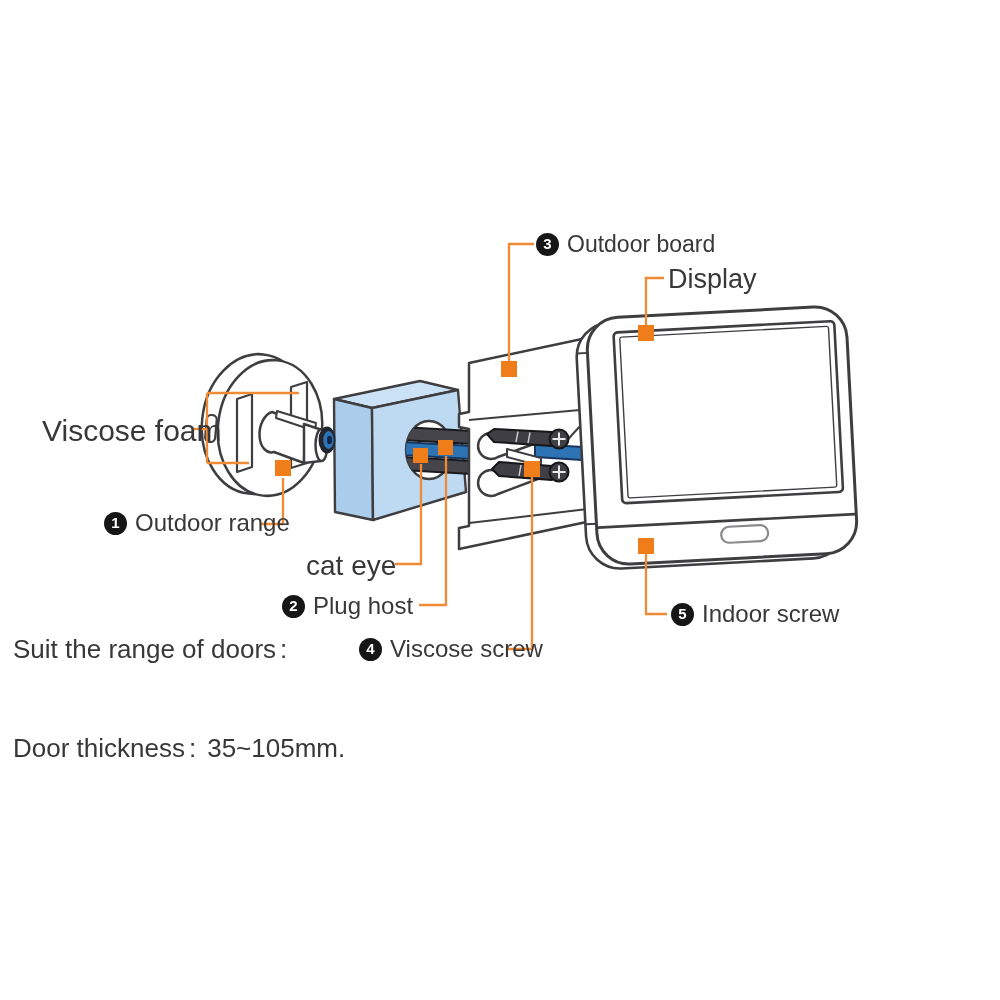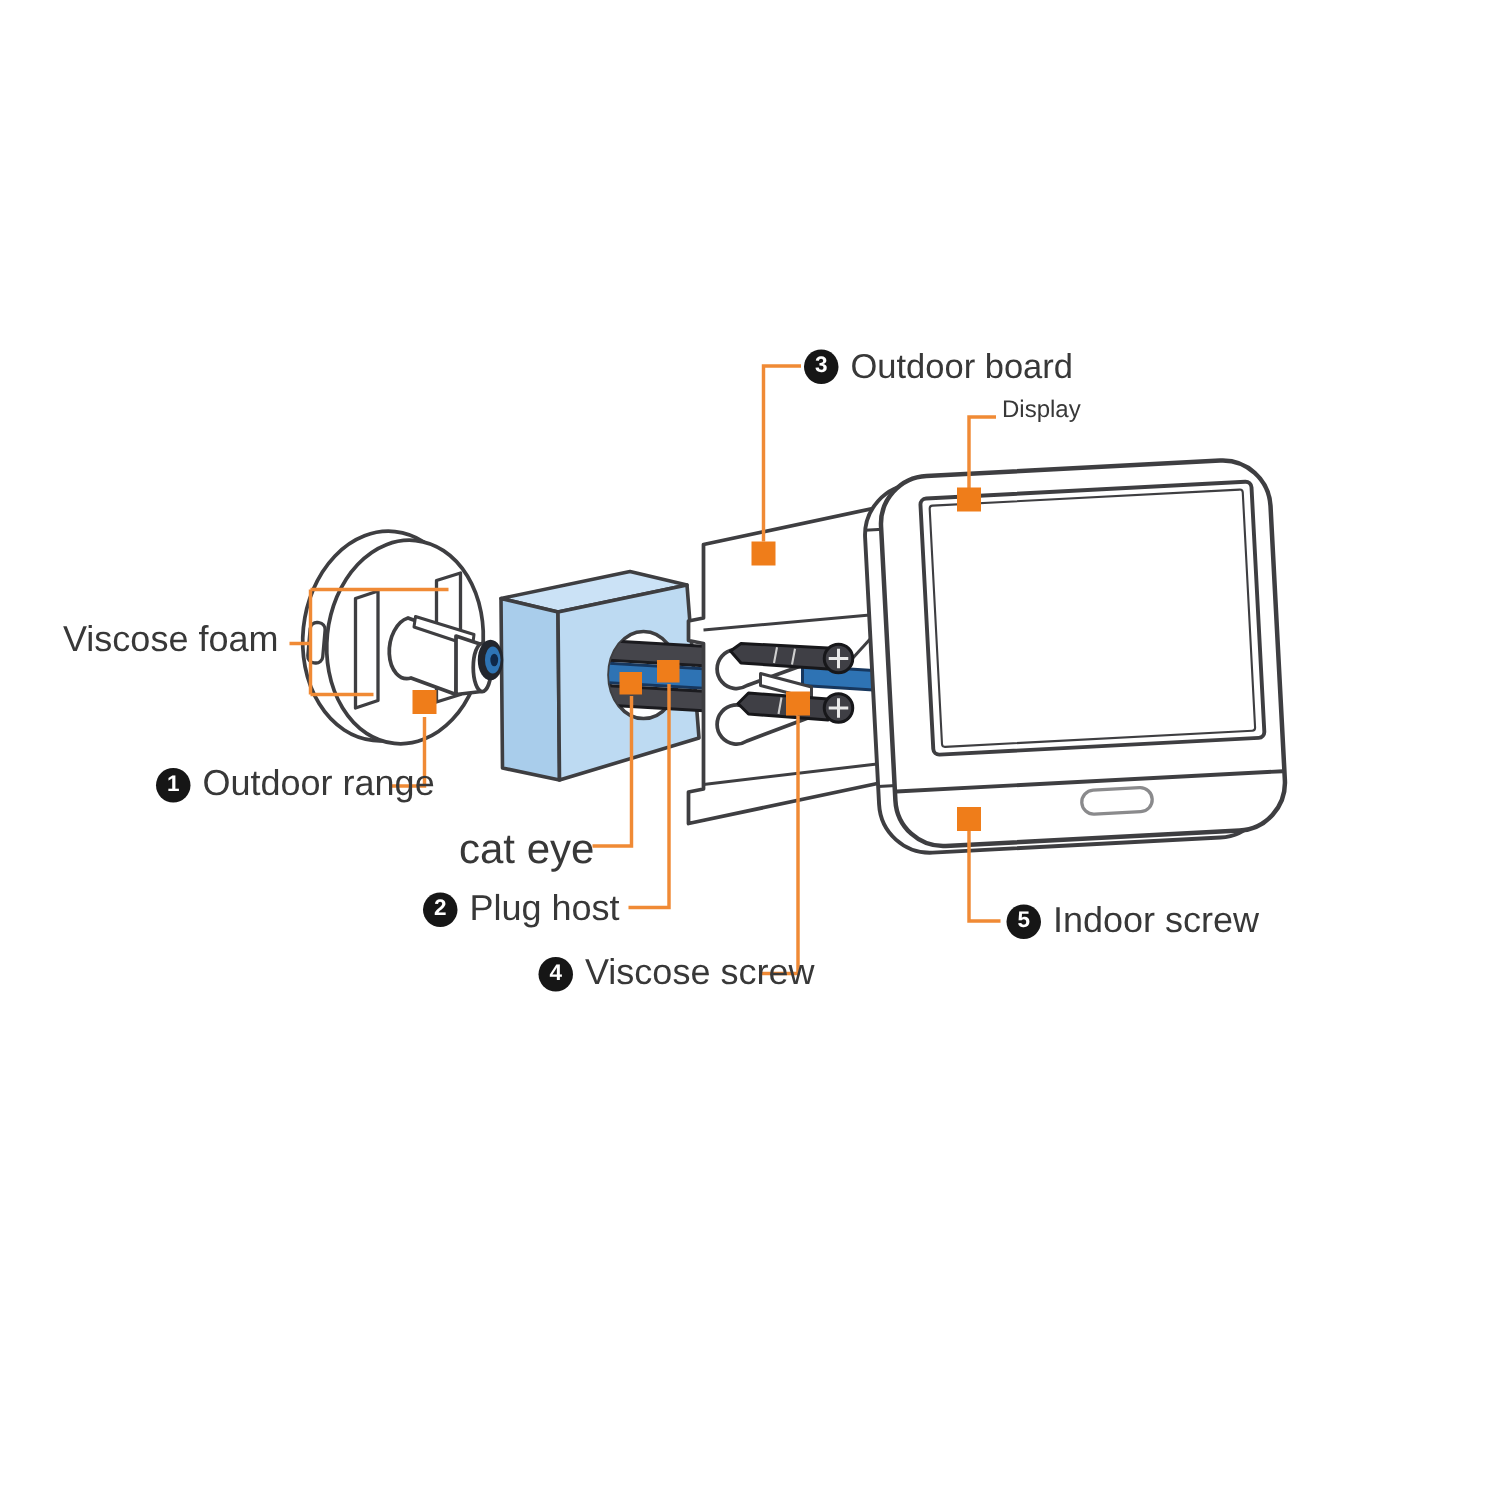--- a/index.html
+++ b/index.html
@@ -115,25 +115,25 @@
       <rect x="524" y="461" width="16" height="16"></rect>
       <rect x="638" y="538" width="16" height="16"></rect>
     </g>
   </svg>
 
   <div class="label" style="left:536px;top:232px;font-size:23px">
     <span class="badge">3</span>
     <span>Outdoor board</span>
   </div>
 
-  <div class="label" style="left:668px;top:265px;font-size:16px">
+  <div class="label" style="left:668px;top:265px;font-size:27px">
     <span>Display</span>
   </div>
 
-  <div class="label" style="left:42px;top:414px;font-size:24px">
+  <div class="label" style="left:42px;top:414px;font-size:30px">
     <span>Viscose foam</span>
   </div>
 
   <div class="label" style="left:104px;top:510px;font-size:24px">
     <span class="badge">1</span>
     <span>Outdoor range</span>
   </div>
 
   <div class="label" style="left:306px;top:551px;font-size:28px">
     <span>cat eye</span>
@@ -147,14 +147,20 @@
   <div class="label" style="left:359px;top:636px;font-size:24px">
     <span class="badge">4</span>
     <span>Viscose screw</span>
   </div>
 
   <div class="label" style="left:671px;top:601px;font-size:24px">
     <span class="badge">5</span>
     <span>Indoor screw</span>
   </div>
 
+  <div class="spec" style="left:13px;top:634px">
+    <span>Suit the range of doors</span><span class="colon">:</span>
+  </div>
+  <div class="spec" style="left:13px;top:733px">
+    <span>Door thickness</span><span class="colon">:</span><span class="val">35~105mm.</span>
+  </div>
 
 </div>
 
 </body></html>

